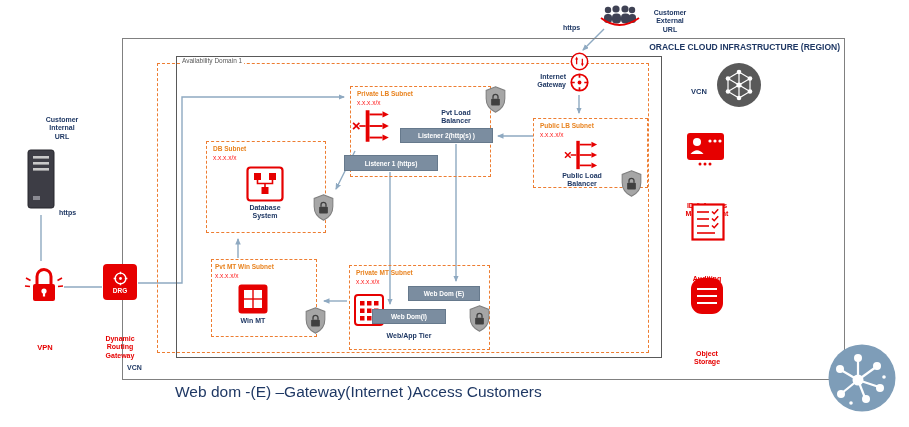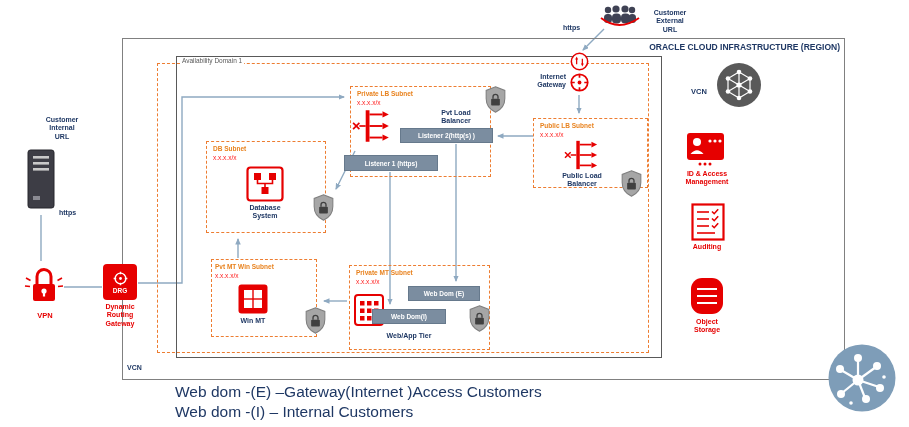--- a/index.html
+++ b/index.html
@@ -3,21 +3,21 @@
 <meta charset="utf-8">
 <style>
   * {margin:0;padding:0;box-sizing:border-box}
   html,body {background:#fff;}
   body {width:909px;height:427px;position:relative;overflow:hidden;font-family:"Liberation Sans",sans-serif;}
   .canvas {position:absolute;left:0;top:0;width:909px;height:427px;background:#fff;border-radius:26px;}
   .t {position:absolute;line-height:1.18;white-space:nowrap;}
   .b {font-weight:bold;}
   .navy {color:#1F3864;}
   .orange {color:#E8821E;}
-  .redtx {color:#E60000;}
+  .redtx {color:#E60000;margin-top:32px;}
   .cidr {color:#FF2020;}
   .ctr {text-align:center;}
   .rt {text-align:right;}
   .pre {white-space:pre-line;}
   .s65{font-size:6.5px}.s7{font-size:7px}.s75{font-size:7.5px}.s85{font-size:8.5px}.s15{font-size:15.5px}
   .box {position:absolute;}
   .region {border:1.5px solid #808080;}
   .vcnbox {border:1.2px solid #595959;}
   .subnet {border:1.3px dashed #ED7D31;}
   .adbox {border:1.3px dashed #ED7D31;}
@@ -320,15 +320,14 @@
         <circle cx="53" cy="45" r="4"></circle>
       <circle cx="39" cy="56" r="4"></circle>
         <circle cx="14" cy="51" r="4"></circle>
         <circle cx="13" cy="26" r="4"></circle>
       <circle cx="57" cy="34" r="1.8"></circle>
         <circle cx="24" cy="60" r="1.8"></circle>
     </g>
   </svg>
 
   <div class="t navy s15" style="left:175px;top:383px">Web dom -(E) –Gateway(Internet )Access Customers</div>
-  <div class="t navy s15" style="left:175px;top:403px">Web dom -(I) – Internal Customers</div>
 
 </div>
 
 </body></html>

